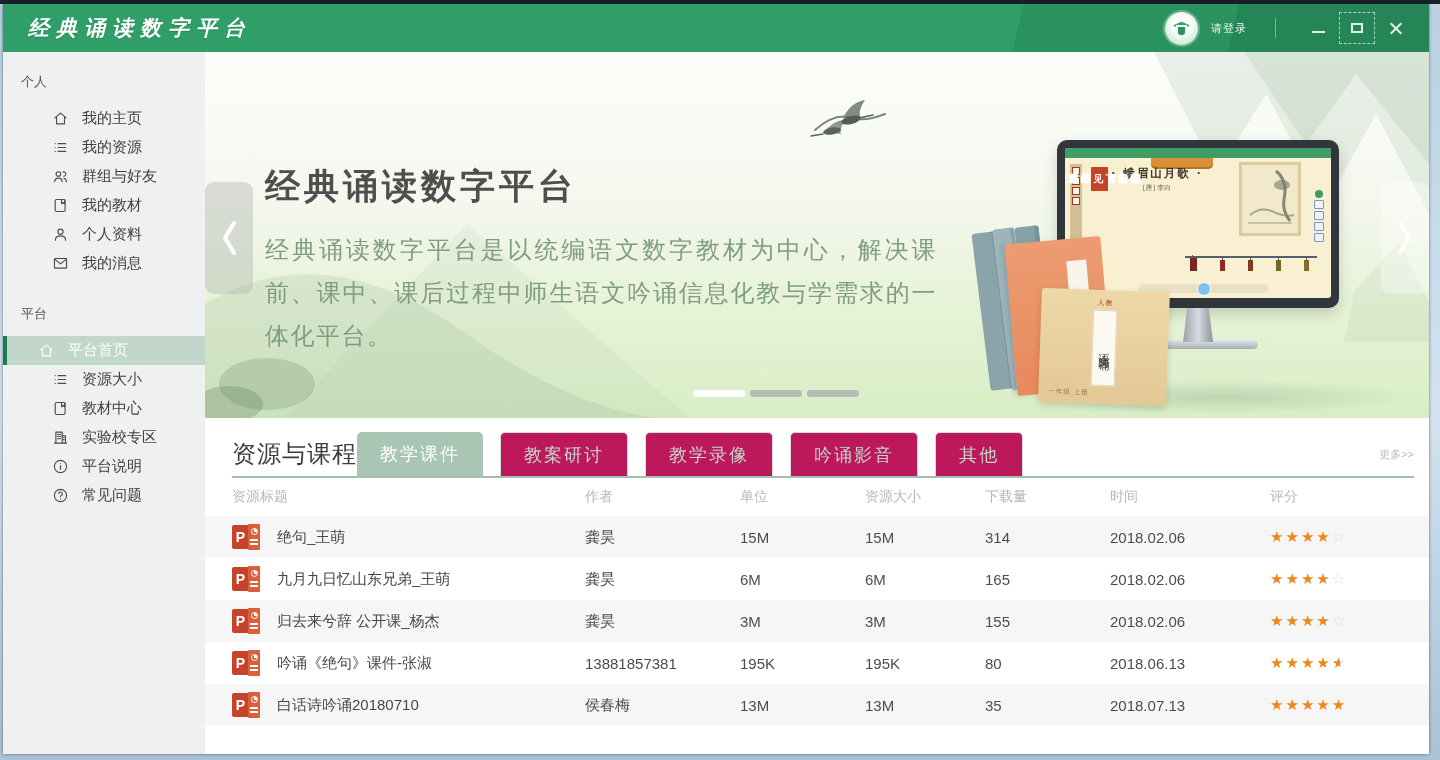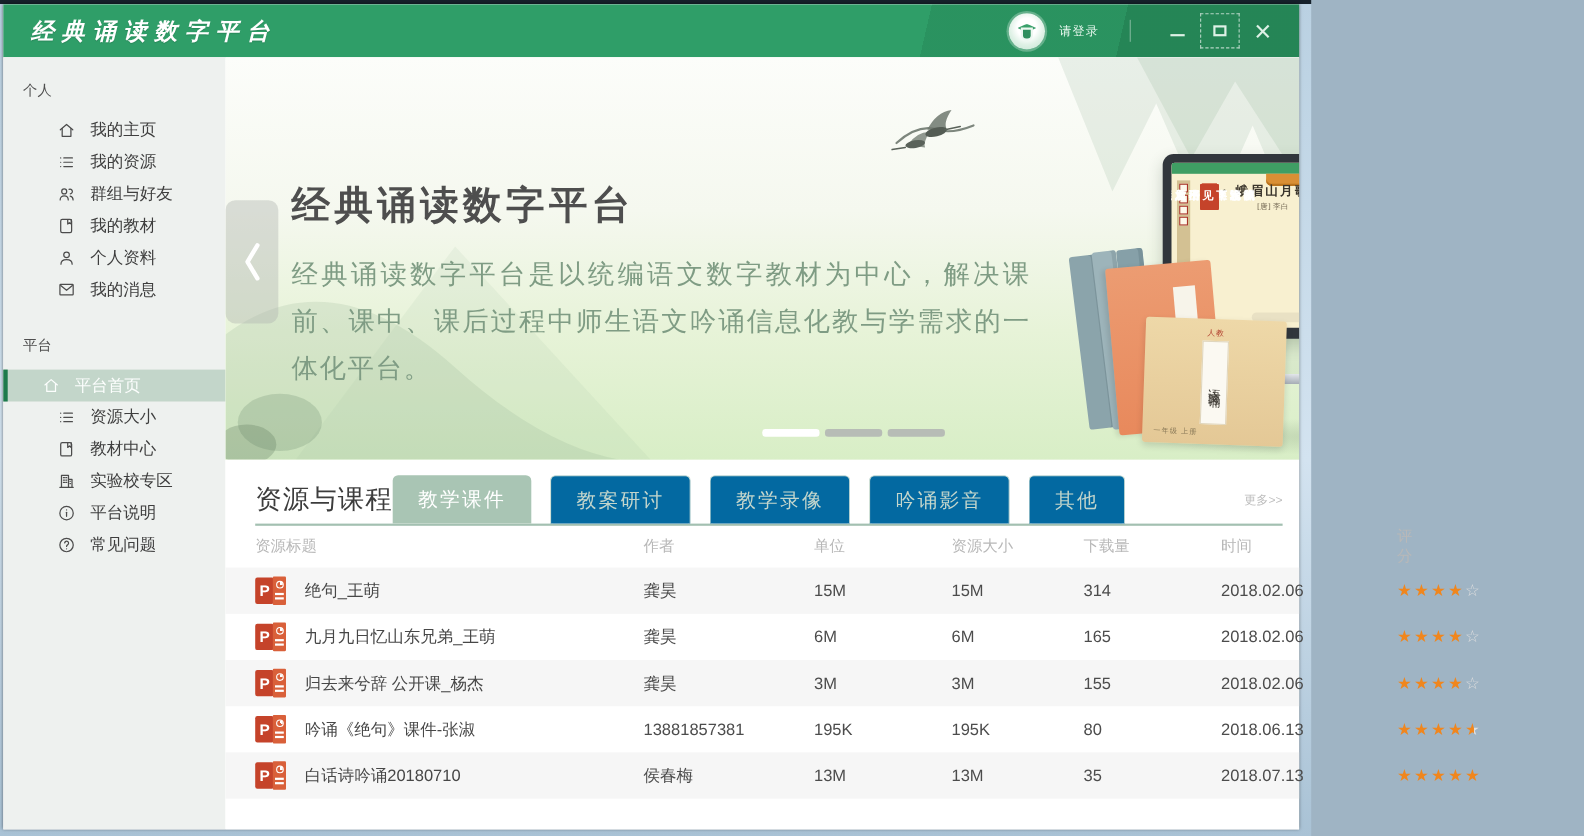--- a/index.html
+++ b/index.html
@@ -1,20 +1,20 @@
 <!DOCTYPE html>
 <html><head>
 <meta charset="utf-8">
 <style>
   html,body{margin:0;padding:0}
   body{width:1440px;height:760px;overflow:hidden;font-family:"Liberation Sans",sans-serif;background:#9fb4c4}
   *{box-sizing:border-box}
 
   
-  .frame{width:1192px;height:760px;padding:4px 11px 6px 3px;position:relative;
+  .frame{width:1440px;height:760px;padding:4px 11px 6px 3px;position:relative;
     background:linear-gradient(180deg,#16212b 0,#16212b 4px,#bad1e2 4px,#d3e3f0 55%,#a9c2d5 100%)}
   .win{width:100%;height:100%;background:#fff;display:flex;flex-direction:column;box-shadow:0 0 3px rgba(0,0,0,.5)}
 
   
   .titlebar{height:48px;flex:0 0 48px;background-color:#2f9e68;
     background-image:linear-gradient(103deg,rgba(0,0,0,0) 71%,rgba(0,45,22,.10) 71%,rgba(0,45,22,.10) 86%,rgba(0,45,22,.22) 86%);
     display:flex;align-items:center;padding:0 18px 0 25px}
   .app-title{font-family:"DejaVu Serif",serif;font-weight:bold;font-style:italic;font-size:21px;color:#fff;letter-spacing:7px;text-shadow:0 1px 1px rgba(0,0,0,.15)}
   .tb-right{margin-left:auto;display:flex;align-items:center}
   .avatar{width:33px;height:33px;border-radius:50%;position:relative;cursor:pointer;
@@ -98,21 +98,21 @@
     writing-mode:vertical-rl;font-family:"DejaVu Serif",serif;font-size:11.5px;color:#44403a;display:flex;align-items:center;justify-content:center;letter-spacing:2px}
   .b-tan .sub{position:absolute;left:10px;bottom:6px;font-size:6.5px;color:#8a7a58;letter-spacing:1px}
 
   
   .content{flex:1;background:#fff;padding:14px 15px 0 27px;position:relative}
   .tabs-row{display:flex;align-items:flex-end;height:46px;border-bottom:2px solid #a3c0b1}
   .section-title{font-size:24px;color:#3c3c3c;align-self:center;letter-spacing:1px;white-space:nowrap}
   .tabs-wrap{display:flex;align-items:flex-end;height:100%}
   .tab{height:44px;padding:0 23px;display:flex;align-items:center;justify-content:center;font-size:18px;letter-spacing:2px;border-radius:5px 5px 0 0;margin-right:17px;cursor:pointer;white-space:nowrap}
   .tab.active{background:#a9c5b4;color:#fff}
-  .tab:not(.active){background:#0369a1;border:1px solid #cfe0d6;border-bottom:none;color:#c4d6cc}
+  .tab:not(.active){background:#be185d;border:1px solid #cfe0d6;border-bottom:none;color:#c4d6cc}
   .more{margin-left:auto;align-self:center;color:#bdbdbd;font-size:11px;cursor:pointer;white-space:nowrap}
   .tbl{margin-left:-27px;margin-right:-15px}
   .thead,.trow{display:grid;grid-template-columns:353px 155px 125px 120px 125px 160px 1fr;align-items:center;padding-left:27px;padding-right:15px}
   .thead{height:38px;color:#b8b8b8;font-size:14px}
   .trow{height:42px;font-size:15px;color:#4c4c4c;cursor:pointer}
   .trow.alt{background:#f6f6f6}
   .tcell-title{display:flex;align-items:center;gap:17px;color:#474747}
   .ppt{position:relative;width:28px;height:26px;flex:0 0 auto}
   .pl{position:absolute;left:0;top:1px;width:17px;height:24px;background:#c5432a;color:#fff;font-size:14px;font-weight:bold;display:flex;align-items:center;justify-content:center;border-radius:2px}
   .pr{position:absolute;right:0;top:0;width:12px;height:26px;background:#d9603a;border-radius:1px}

